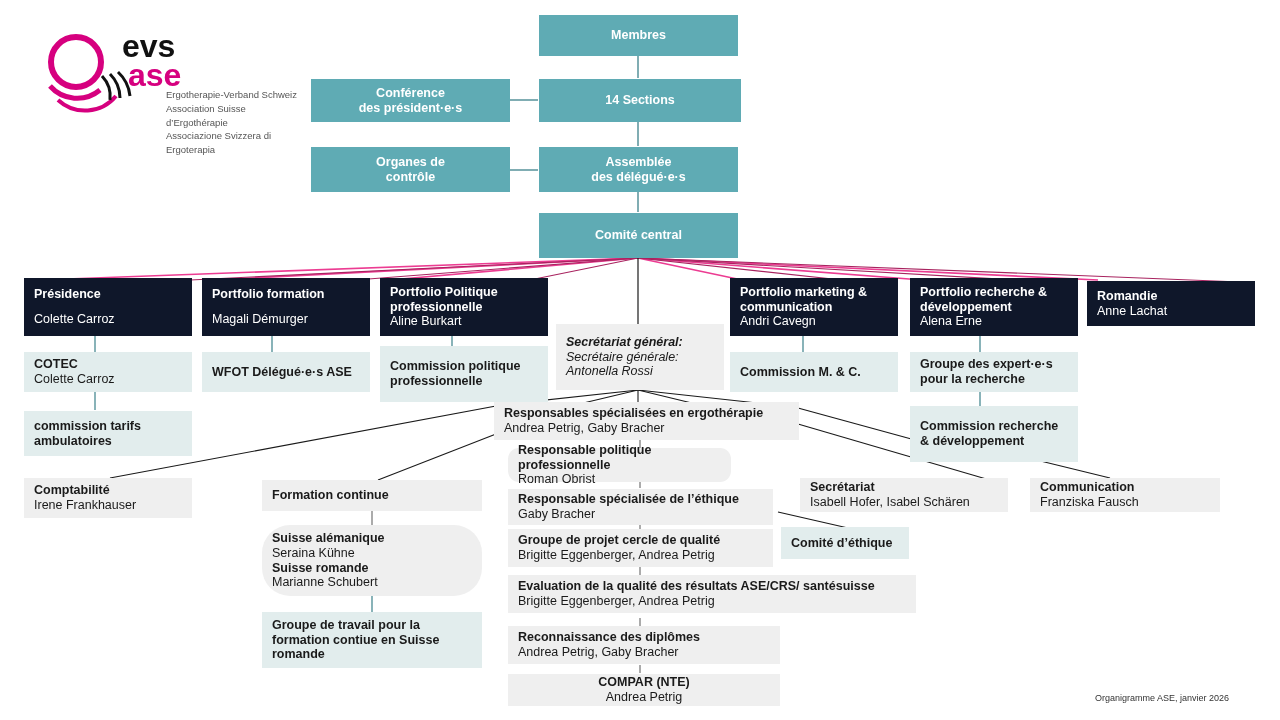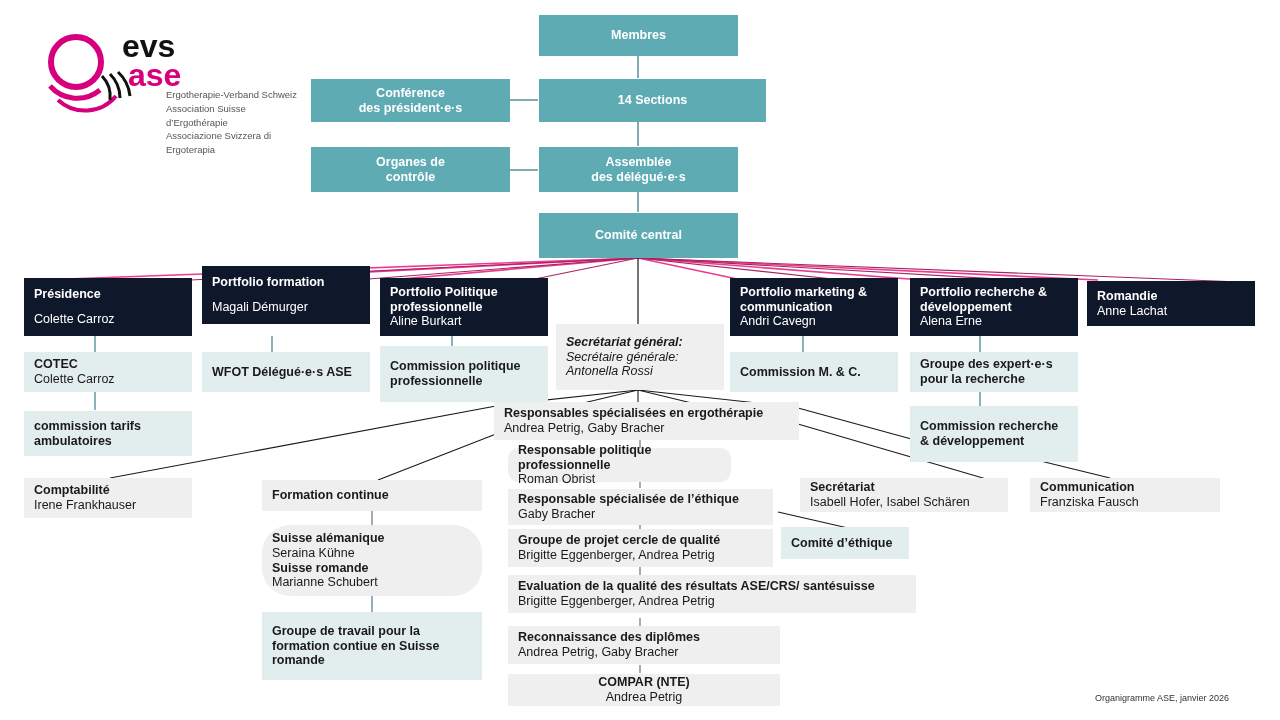--- a/index.html
+++ b/index.html
@@ -183,21 +183,21 @@
     <line x1="640" y1="665" x2="640" y2="673" stroke="#666666" stroke-width="1.1"></line>
 
     <line x1="372" y1="511" x2="372" y2="525" stroke="#666666" stroke-width="1.1"></line>
     <line x1="372" y1="596" x2="372" y2="612" stroke="#4A8A93" stroke-width="1.3"></line>
   </svg>
 
   <div class="box teal" style="left:539px; top:15px; width:199px; height:41px;">
     <span>Membres</span>
   </div>
 
-  <div class="box teal" style="left:539px; top:79px; width:227px; height:43px;text-align:center;">
+  <div class="box teal" style="left:539px; top:79px; width:202px; height:43px;text-align:center;">
     <span>14 Sections</span>
   </div>
 
   <div class="box teal" style="left:311px; top:79px; width:199px; height:43px;">
     <span>Conférence</span>
     <span>des président·e·s</span>
   </div>
 
   <div class="box teal" style="left:311px; top:147px; width:199px; height:45px;">
     <span>Organes de</span>
@@ -211,21 +211,21 @@
 
   <div class="box teal" style="left:539px; top:213px; width:199px; height:45px;">
     <span>Comité central</span>
   </div>
 
   <div class="box pink" style="left:24px; top:278px; width:168px; height:58px;">
     <span class="ttl">Présidence</span>
     <span class="sub" style="margin-top:10px;">Colette Carroz</span>
   </div>
 
-  <div class="box pink" style="left:202px; top:266px; width:168px; height:58px;">
+  <div class="box pink" style="left:202px; top:278px; width:168px; height:58px;">
     <span class="ttl">Portfolio formation</span>
     <span class="sub" style="margin-top:10px;">Magali Démurger</span>
   </div>
 
   <div class="box pink" style="left:380px; top:278px; width:168px; height:58px;">
     <span class="ttl">Portfolio Politique professionnelle</span>
     <span class="sub">Aline Burkart</span>
   </div>
 
   <div class="box pink" style="left:730px; top:278px; width:168px; height:58px;">
@@ -265,21 +265,21 @@
     <span class="ttl">Formation continue</span>
   </div>
 
   <div class="box grey" style="left:262px; top:525px; width:220px; height:71px;border-radius:28px;">
     <span class="ttl">Suisse alémanique</span>
     <span class="sub">Seraina Kühne</span>
     <span class="ttl">Suisse romande</span>
     <span class="sub">Marianne Schubert</span>
   </div>
 
-  <div class="box ltteal" style="left:262px; top:612px; width:220px; height:68px;">
+  <div class="box ltteal" style="left:262px; top:612px; width:220px; height:56px;">
     <span class="ttl">Groupe de travail pour la formation contiue en Suisse romande</span>
   </div>
 
   <div class="box ltteal" style="left:380px; top:346px; width:168px; height:56px;">
     <span class="ttl">Commission politique professionnelle</span>
   </div>
 
   <div class="box sg grey" style="left:556px; top:324px; width:168px; height:66px;">
     <span class="ttl">Secrétariat général:</span>
     <span class="sub">Secrétaire générale:</span>

